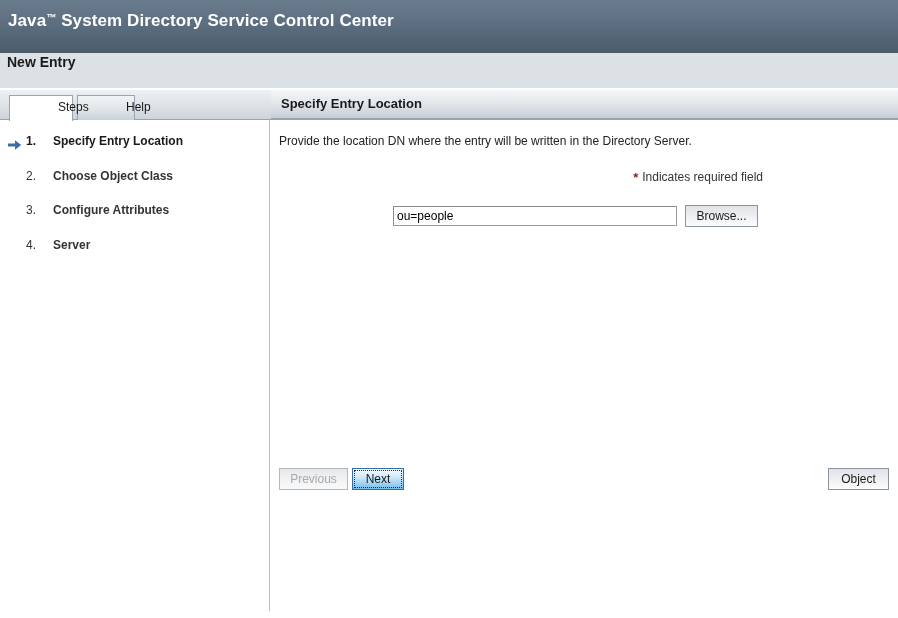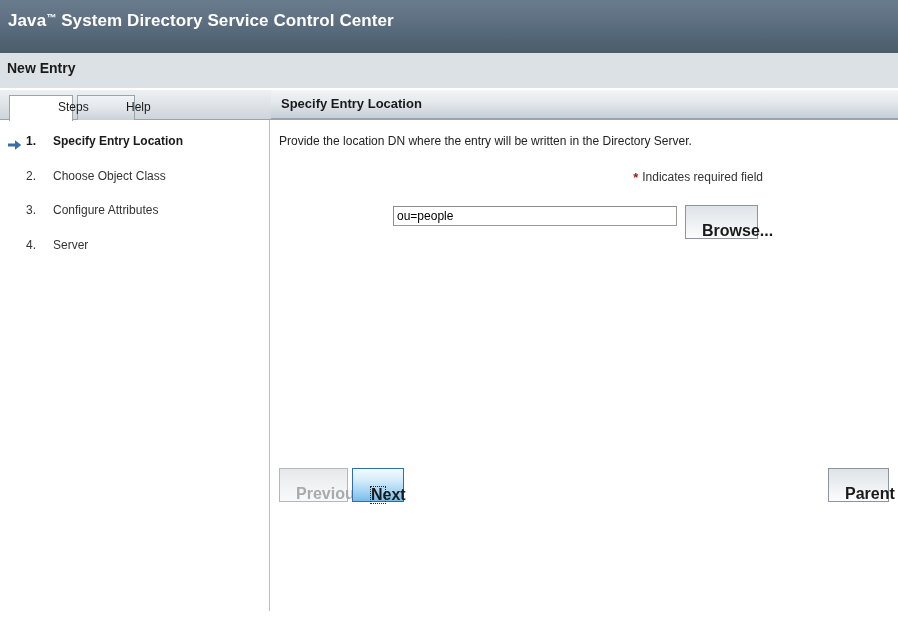--- a/index.html
+++ b/index.html
@@ -43,21 +43,21 @@
   .page-band {
     position: absolute;
     left: 0; top: 53px;
     width: 898px; height: 36px;
     background: #dce1e5;
     border-bottom: 1px solid #ffffff;
     box-sizing: border-box;
   }
   .page-band-title {
     position: absolute;
-    left: 7px; top: 7px;
+    left: 7px; top: 1px;
     font-size: 14px;
     font-weight: bold;
     color: #1a1a1a;
     white-space: nowrap;
   }
 
   
   .tabstrip {
     position: absolute;
     left: 0; top: 90px;
@@ -147,20 +147,21 @@
     left: 26px; top: 0px;
     font-size: 12px;
     color: #333333;
   }
   .step-label {
     position: absolute;
     left: 53px; top: 0px;
     font-size: 12px;
     color: #333333;
     white-space: nowrap;
+    font-weight: bold;
   }
   .step.current .step-num,
   .step.current .step-label {
     font-weight: bold;
     color: #1a1a1a;
   }
 
   
   .content {
     position: absolute;
@@ -221,29 +222,28 @@
     border-left-color: #8a8a8a;
     background: #ffffff;
     font-family: "Liberation Sans", sans-serif;
     font-size: 12px;
     color: #000000;
     padding: 0 2px 0 3px;
     outline: none;
   }
   .btn {
     font-family: "Liberation Sans", sans-serif;
-    font-size: 16px;
+    font-size: 12px;
     color: #1a1a1a;
     background: linear-gradient(to bottom, #dfe3e7 0%, #eaedf0 40%, #fbfcfd 100%);
     border: 1px solid #8d949b;
     box-sizing: border-box;
     text-align: center;
     cursor: default;
-    padding: 16px;
-    font-weight: bold;
+    padding: 0;
   }
   .btn-browse {
     position: absolute;
     left: 414px; top: -1px;
     width: 73px; height: 22px;
   }
 
   
   .buttonbar {
     position: absolute;
@@ -357,14 +357,14 @@
 
 </div>
 
 <div class="buttonbar">
   <button class="btn btn-previous" disabled="">Previous</button>
 
   <button class="btn btn-next">
     <span class="focus-ring">Next</span>
   </button>
 
-  <button class="btn btn-cancel">Parent</button>
+  <button class="btn btn-cancel">Object</button>
 </div>
 
 </body></html>

